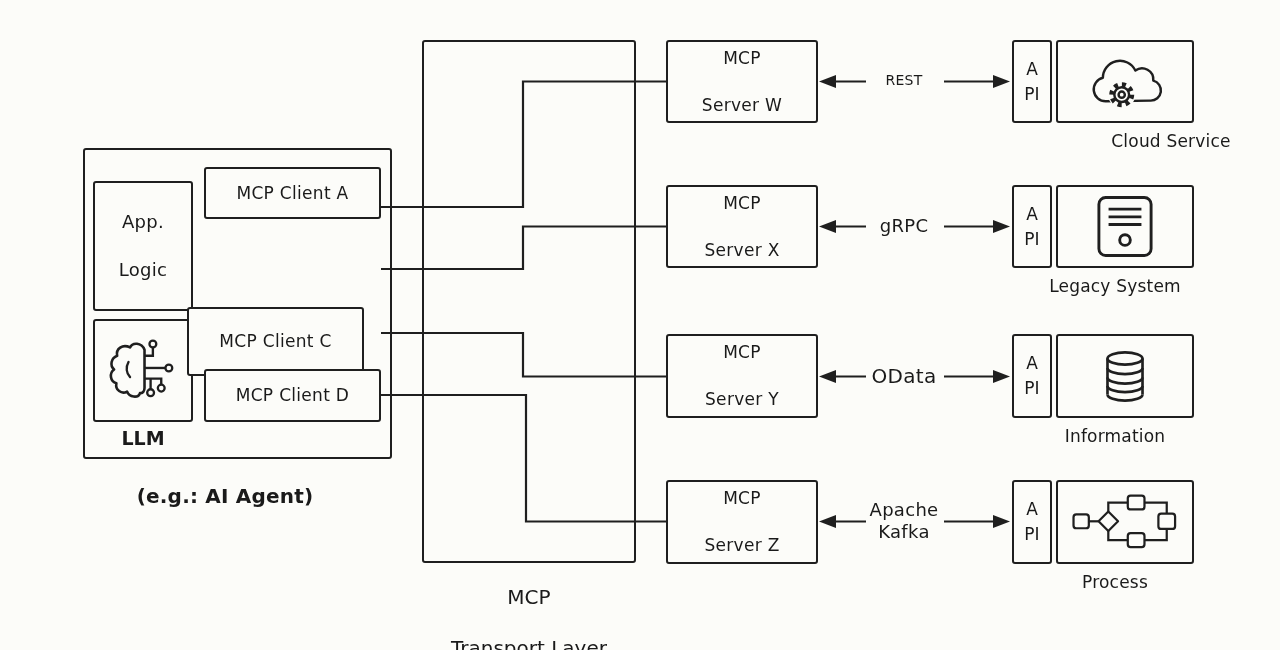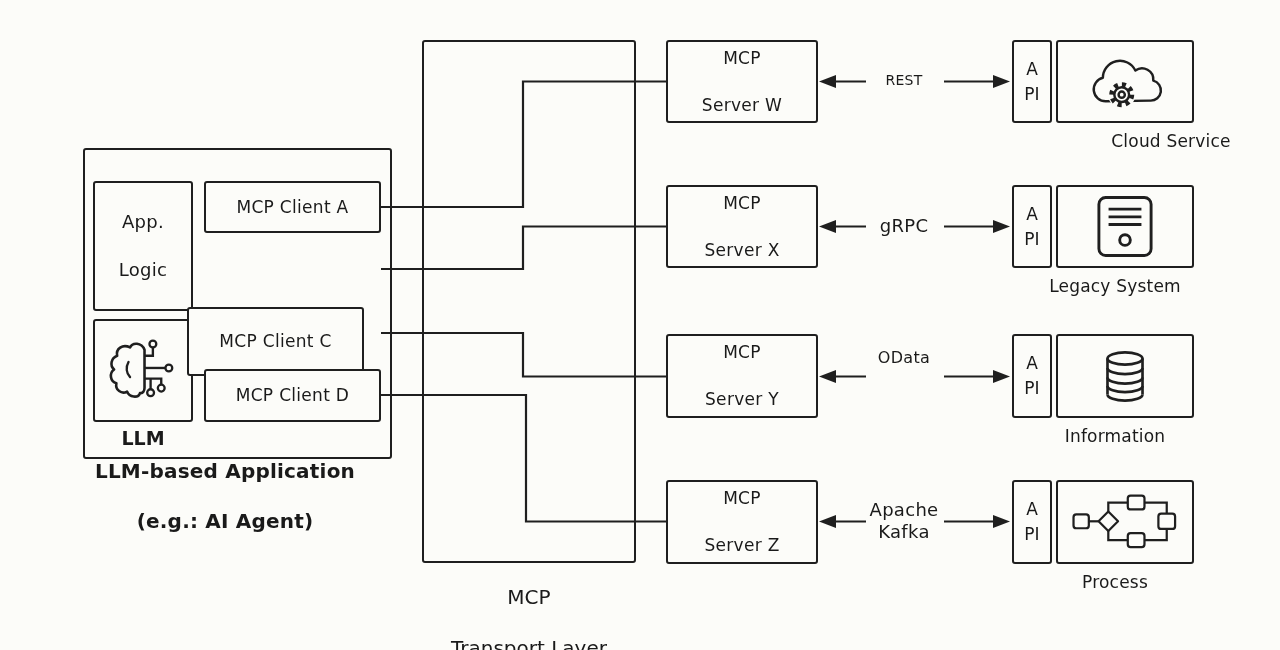--- a/index.html
+++ b/index.html
@@ -94,25 +94,24 @@
       <path d="M52,60 H74 V68" fill="none" stroke="var(--stroke)" stroke-width="3.1"></path>
       <circle cx="74" cy="72.5" r="4.5" fill="none" stroke="var(--stroke)" stroke-width="3"></circle>
       <path d="M60,60 V74" fill="none" stroke="var(--stroke)" stroke-width="3.1"></path>
       <circle cx="60" cy="78.5" r="4.5" fill="none" stroke="var(--stroke)" stroke-width="3"></circle>
     </svg>
   </div>
 
   <div class="abs center bold" style="left:93px;top:425px;width:100px;height:26px;font-size:19px;">LLM</div>
 
   <div class="abs center caption" style="left:43px;top:470px;width:364px;height:52px;">
-    <div>LLM-based Application</div>
     <div>(e.g.: AI Agent)</div>
   </div>
 
-  <div class="abs box center lbl" style="left:204px;top:181px;width:177px;height:52px;">MCP Client A</div>
+  <div class="abs box center lbl" style="left:204px;top:167px;width:177px;height:52px;">MCP Client A</div>
   <div class="abs box center lbl" style="left:187px;top:307px;width:177px;height:69px;">MCP Client C</div>
   <div class="abs box center lbl" style="left:204px;top:369px;width:177px;height:53px;">MCP Client D</div>
 
   <div class="abs box ghost" style="left:422px;top:40px;width:214px;height:523px;"></div>
   <div class="abs center" style="left:409px;top:597px;width:240px;height:52px;font-size:20px;line-height:1.25;">
     <div>MCP</div>
     <div>Transport Layer</div>
   </div>
 
   <div class="abs box center lbl" style="left:666px;top:40px;width:152px;height:83px;">
@@ -127,21 +126,21 @@
     <div>MCP</div>
     <div>Server Y</div>
   </div>
   <div class="abs box center lbl" style="left:666px;top:480px;width:152px;height:84px;">
     <div>MCP</div>
     <div>Server Z</div>
   </div>
 
   <div class="abs center lbl" style="left:852px;top:55px;width:104px;height:52px;font-size:14px;">REST</div>
   <div class="abs center lbl" style="left:852px;top:200px;width:104px;height:52px;font-size:18px;">gRPC</div>
-  <div class="abs center lbl" style="left:852px;top:332px;width:104px;height:52px;font-size:16px;">OData</div>
+  <div class="abs center lbl" style="left:852px;top:350px;width:104px;height:52px;font-size:20px;">OData</div>
   <div class="abs center lbl" style="left:852px;top:495px;width:104px;height:52px;font-size:18px;">Apache Kafka</div>
 
   <div class="abs box center" style="left:1012px;top:40px;width:40px;height:83px;">
     <div class="api-letters">API</div>
   </div>
   <div class="abs box center" style="left:1012px;top:185px;width:40px;height:83px;">
     <div class="api-letters">API</div>
   </div>
   <div class="abs box center" style="left:1012px;top:334px;width:40px;height:84px;">
     <div class="api-letters">API</div>

